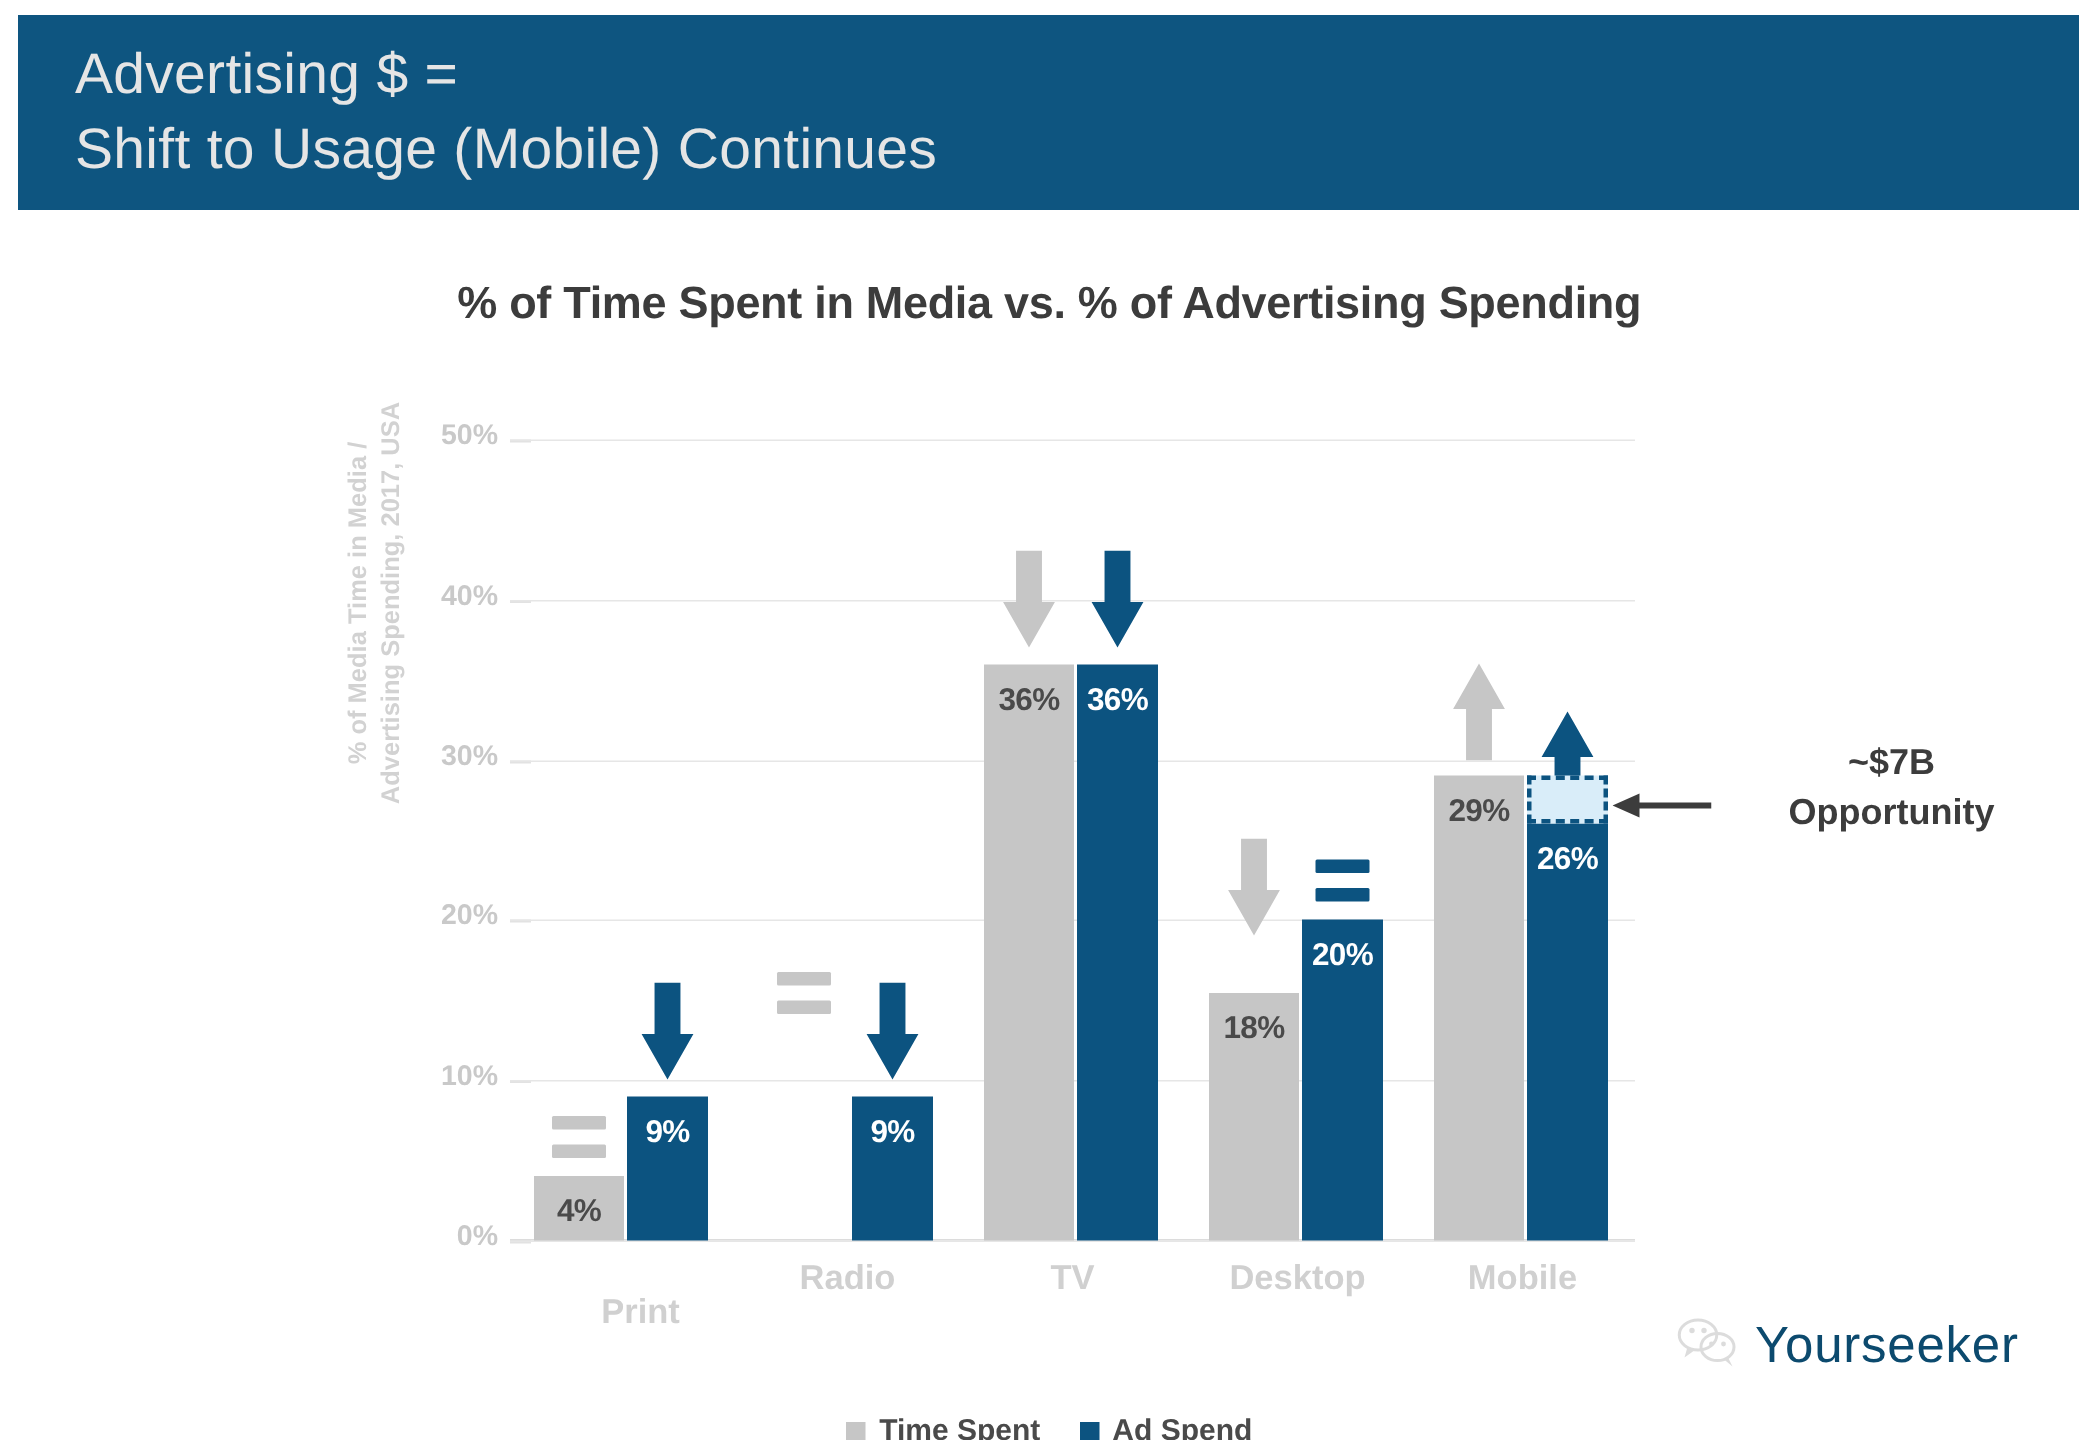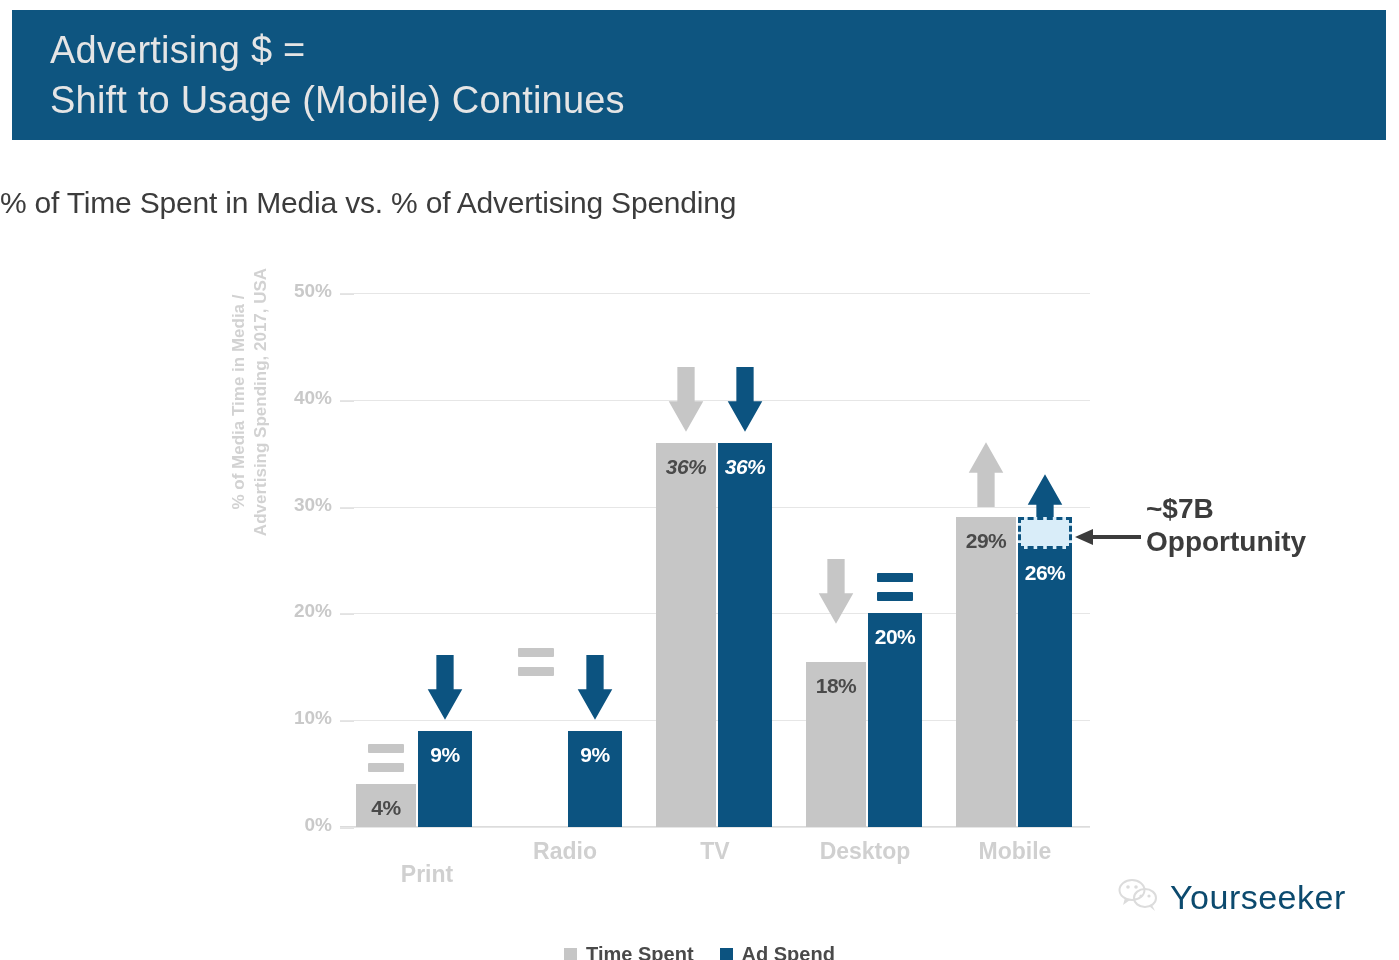--- a/index.html
+++ b/index.html
@@ -17,21 +17,21 @@
     display:flex; flex-direction:column; justify-content:center;
     padding-left:38px; box-sizing:border-box;
   }
   .banner-line{
     color:#e5e5e5; font-size:38px; line-height:50px; font-weight:400;
     letter-spacing:0.2px; white-space:pre;
   }
   
   #chart-title{
     position:absolute; left:0; top:186px; width:1399px;
-    text-align:left; font-size:30px; font-weight:normal; color:#3c3c3c;
+    text-align:center; font-size:30px; font-weight:bold; color:#3c3c3c;
     letter-spacing:-0.2px;
   }
   
   #plot{
     position:absolute; left:340px; top:293px; width:750px; height:534px;
   }
   .gridline{
     position:absolute; left:0; width:750px; height:1px; background:#e6e6e6;
   }
   .axis-base{
@@ -69,22 +69,22 @@
   
   .indicator{ position:absolute; }
   .eqbar{ position:absolute; left:0; width:100%; height:9px; border-radius:1px; }
   
   #opportunity-box{
     position:absolute;
     background:#d9edf9; border:3px dashed #0c5380; box-sizing:border-box;
   }
   #opportunity-anno{
     position:absolute; left:1146px; top:492px; width:230px;
-    color:#3c3c3c; font-size:28px; font-weight:bold; line-height:33px;
-    text-align:left;
+    color:#3c3c3c; font-size:24px; font-weight:bold; line-height:33px;
+    text-align:center;
   }
   #opportunity-arrow{
     position:absolute; left:1075px; top:528px; width:66px; height:18px;
   }
   
   #x-labels{ position:absolute; left:340px; top:838px; width:750px; height:34px; }
   #x-labels .xlab{
     position:absolute; top:0; text-align:center; color:#d0d0d0;
     font-size:23px; font-weight:bold;
   }
@@ -164,21 +164,21 @@
           <div class="bar-label" style="top: 12px;">9%</div>
         </div>
         <div class="indicator" style="left: 28px; width: 36px; bottom: 148.84px; height: 30px;">
           <div class="eqbar" style="top: 0px; background: rgb(198, 198, 198);"></div>
           <div class="eqbar" style="top: 19px; background: rgb(198, 198, 198);"></div>
         </div>
         <div class="indicator" style="left: 87px; width: 36px; bottom: 106.12px; height: 66px;"><svg viewBox="0 0 100 100" width="100%" height="100%" preserveAspectRatio="none">
             <polygon points="50,98 98,52 74,52 74,0 26,0 26,52 2,52" fill="#0c5380"></polygon>
           </svg></div>
       </div>
-      <div class="group" style="left: 300px; width: 150px; font-style: italic;">
+      <div class="group" style="left: 300px; width: 150px;">
         <div class="bar gray" style="left: 16px; width: 60px; height: 384.48px; background: rgb(198, 198, 198);">
           <div class="bar-label" style="top: 12px;">36%</div>
         </div>
         <div class="bar blue" style="left: 78px; width: 54px; height: 384.48px; background: rgb(12, 83, 128);">
           <div class="bar-label" style="top: 12px;">36%</div>
         </div>
         <div class="indicator" style="left: 28px; width: 36px; bottom: 394.48px; height: 66px;"><svg viewBox="0 0 100 100" width="100%" height="100%" preserveAspectRatio="none">
             <polygon points="50,98 98,52 74,52 74,0 26,0 26,52 2,52" fill="#c6c6c6"></polygon>
           </svg></div>
         <div class="indicator" style="left: 87px; width: 36px; bottom: 394.48px; height: 66px;"><svg viewBox="0 0 100 100" width="100%" height="100%" preserveAspectRatio="none">

